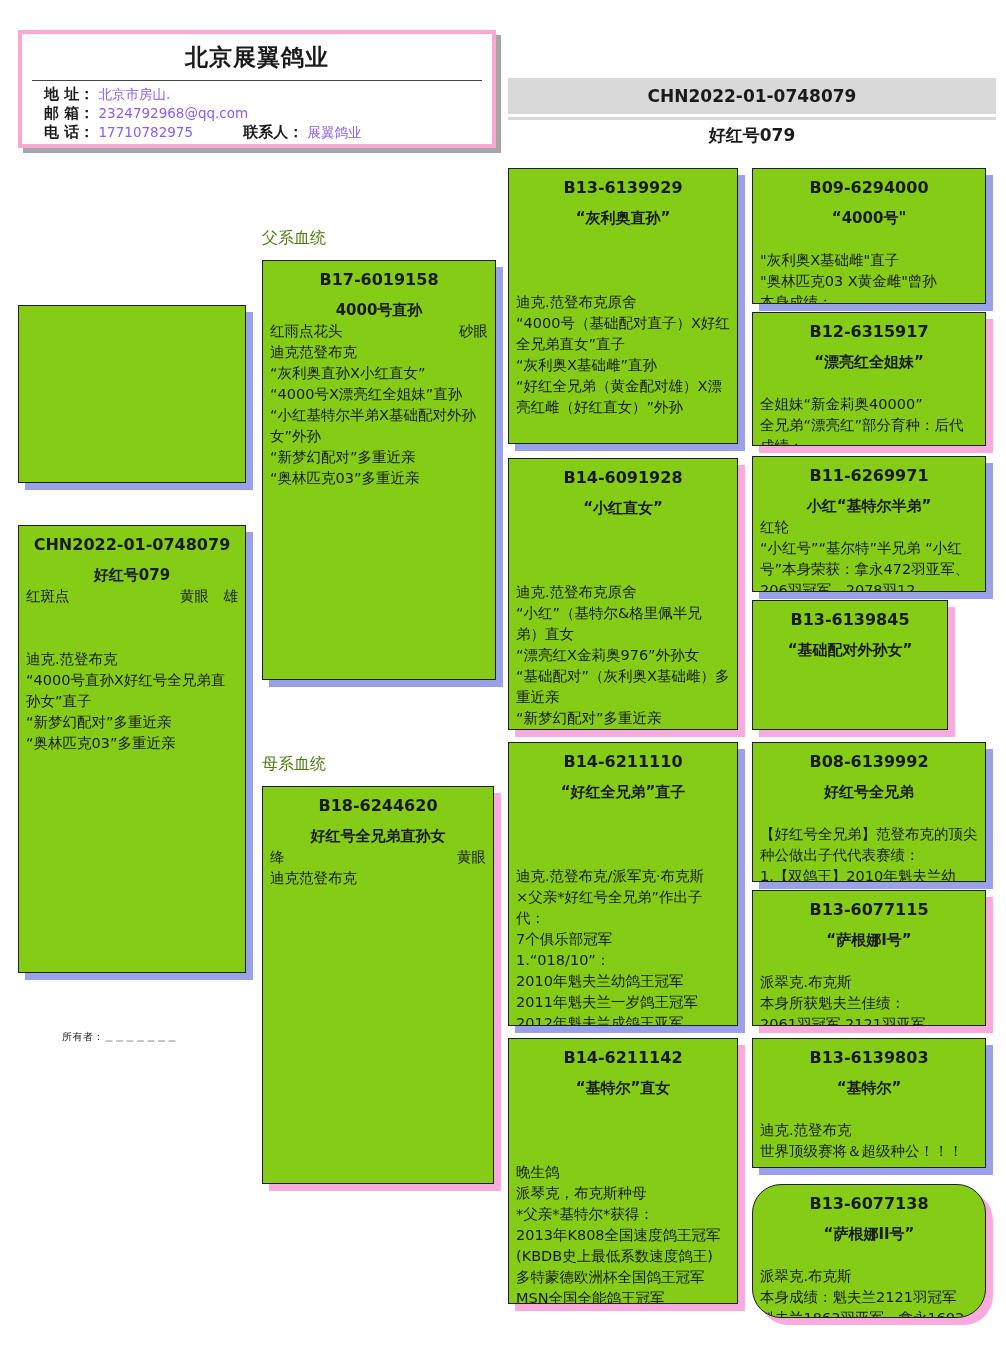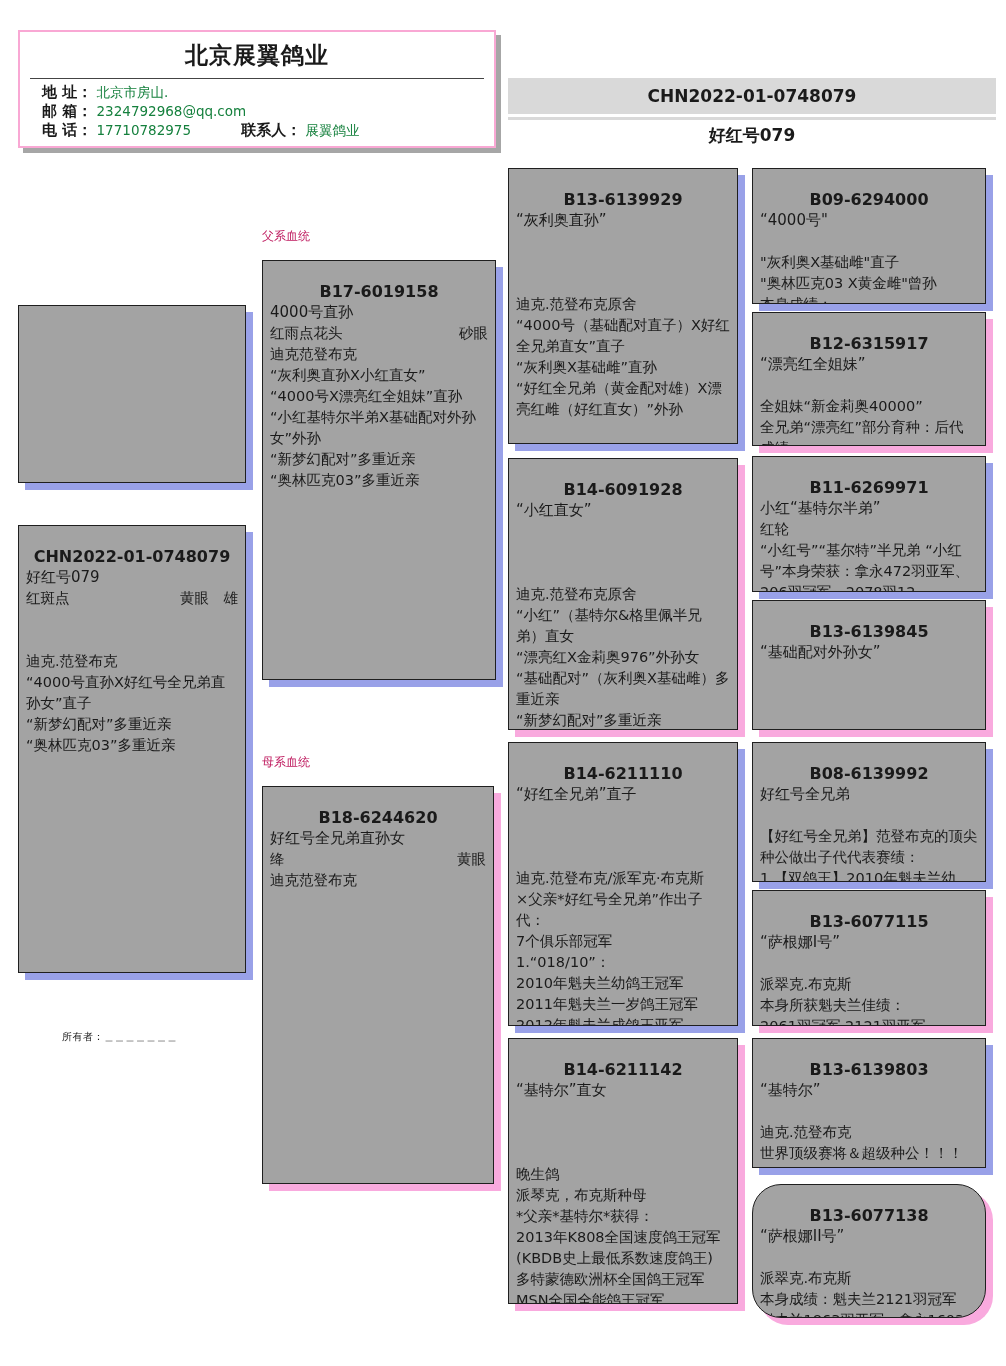--- a/index.html
+++ b/index.html
@@ -5,54 +5,54 @@
   * { margin:0; padding:0; box-sizing:border-box; }
   html,body { background:#fff; }
   #page {
     position:relative; width:1006px; height:1366px; background:#fff;
     font-family:"DejaVu Sans","Liberation Sans",sans-serif; color:#1a1a1a;
     overflow:hidden;
   }
   
   .loft-card {
     position:absolute; left:18px; top:30px; width:478px; height:118px;
-    background:#fff; border:2px solid #f9a8d4;
+    background:#fff; border:4px solid #f9a8d4;
     box-shadow:5px 5px 0 var(--gray-shadow);
   }
   .loft-title { text-align:center; font-size:23px; font-weight:bold; padding-top:8px; letter-spacing:1px; }
   .loft-rule { border-top:1.5px solid #444; margin:7px 10px 4px 10px; }
   .loft-rows { padding:0 0 0 22px; font-size:13.5px; line-height:18px; }
   .loft-row { white-space:nowrap; margin-top:1px; }
   .loft-label { font-weight:bold; font-size:15px; }
-  .loft-val { font-size:13.5px; color:#15803d; }
+  .loft-val { font-size:13.5px; color:#8b5cf6; }
   .loft-contact { margin-left:46px; }
   
   .banner-bar {
     position:absolute; left:508px; top:78px; width:488px; height:36px;
     background:var(--banner-bg); display:flex; align-items:center; justify-content:center;
     font-size:17px; font-weight:bold;
   }
   .banner-underline { position:absolute; left:508px; top:117px; width:488px; height:3px; background:#d9d9d9; }
   .banner-name {
     position:absolute; left:508px; top:124px; width:488px; text-align:center;
     font-size:17px; font-weight:bold;
   }
   
   .pbox {
-    position:absolute; background:#a3a3a3; border:1.5px solid #1f1f1f;
-    padding:20px 7px 4px 7px; overflow:hidden;
+    position:absolute; background:#84cc16; border:1.5px solid #1f1f1f;
+    padding:8px 7px 4px 7px; overflow:hidden;
   }
   .pbox.male   { box-shadow:7px 7px 0 var(--male-shadow); }
   .pbox.female { box-shadow:7px 7px 0 var(--female-shadow); }
   .ring  { text-align:center; font-size:16px; font-weight:bold; line-height:21px; }
-  .bname { text-align:left; font-size:15px; font-weight:normal; line-height:21px; }
+  .bname { text-align:center; font-size:15px; font-weight:bold; line-height:21px;margin-top:10px; }
   .meta  { display:flex; justify-content:space-between; font-size:14.5px; line-height:21px;align-items:flex-end; }
   .pbody { font-size:14.5px; line-height:21px; white-space:pre-wrap; word-break:break-all; }
   
-  .line-label { position:absolute; font-size:12px; color:#be185d; }
+  .line-label { position:absolute; font-size:16px; color:#4d7c0f; }
   .owner-line { position:absolute; left:62px; top:1030px; font-size:10px; letter-spacing:.5px; }
 </style>
 </head>
 <body>
 
 <div id="page" style="--male-shadow: #99a1e8; --female-shadow: #f9aade; --gray-shadow: #a6a6a6; --banner-bg: #d9d9d9;">
 
   <div class="loft-card">
     <div class="loft-title">北京展翼鸽业</div>
     <div class="loft-rule"></div>
@@ -201,21 +201,21 @@
 全兄弟“漂亮红”部分育种：后代成绩：</div>
   </div>
 
   <div class="pbox male" style="left:752px; top:456px; width:234px; height:136px;">
     <div class="ring">B11-6269971</div>
     <div class="bname">小红“基特尔半弟”</div>
     <div class="pbody">红轮
 “小红号”“基尔特”半兄弟 “小红号”本身荣获：拿永472羽亚军、206羽冠军、2078羽12</div>
   </div>
 
-  <div class="pbox female" style="left:752px; top:600px; width:234px; height:130px;">
+  <div class="pbox female" style="left:752px; top:600px; width:196px; height:130px;">
     <div class="ring">B13-6139845</div>
     <div class="bname">“基础配对外孙女”</div>
     <div class="pbody"></div>
   </div>
 
   <div class="pbox male" style="left:752px; top:742px; width:234px; height:140px;">
     <div class="ring">B08-6139992</div>
     <div class="bname">好红号全兄弟</div>
     <div class="pbody">
 【好红号全兄弟】范登布克的顶尖种公做出子代代表赛绩：

